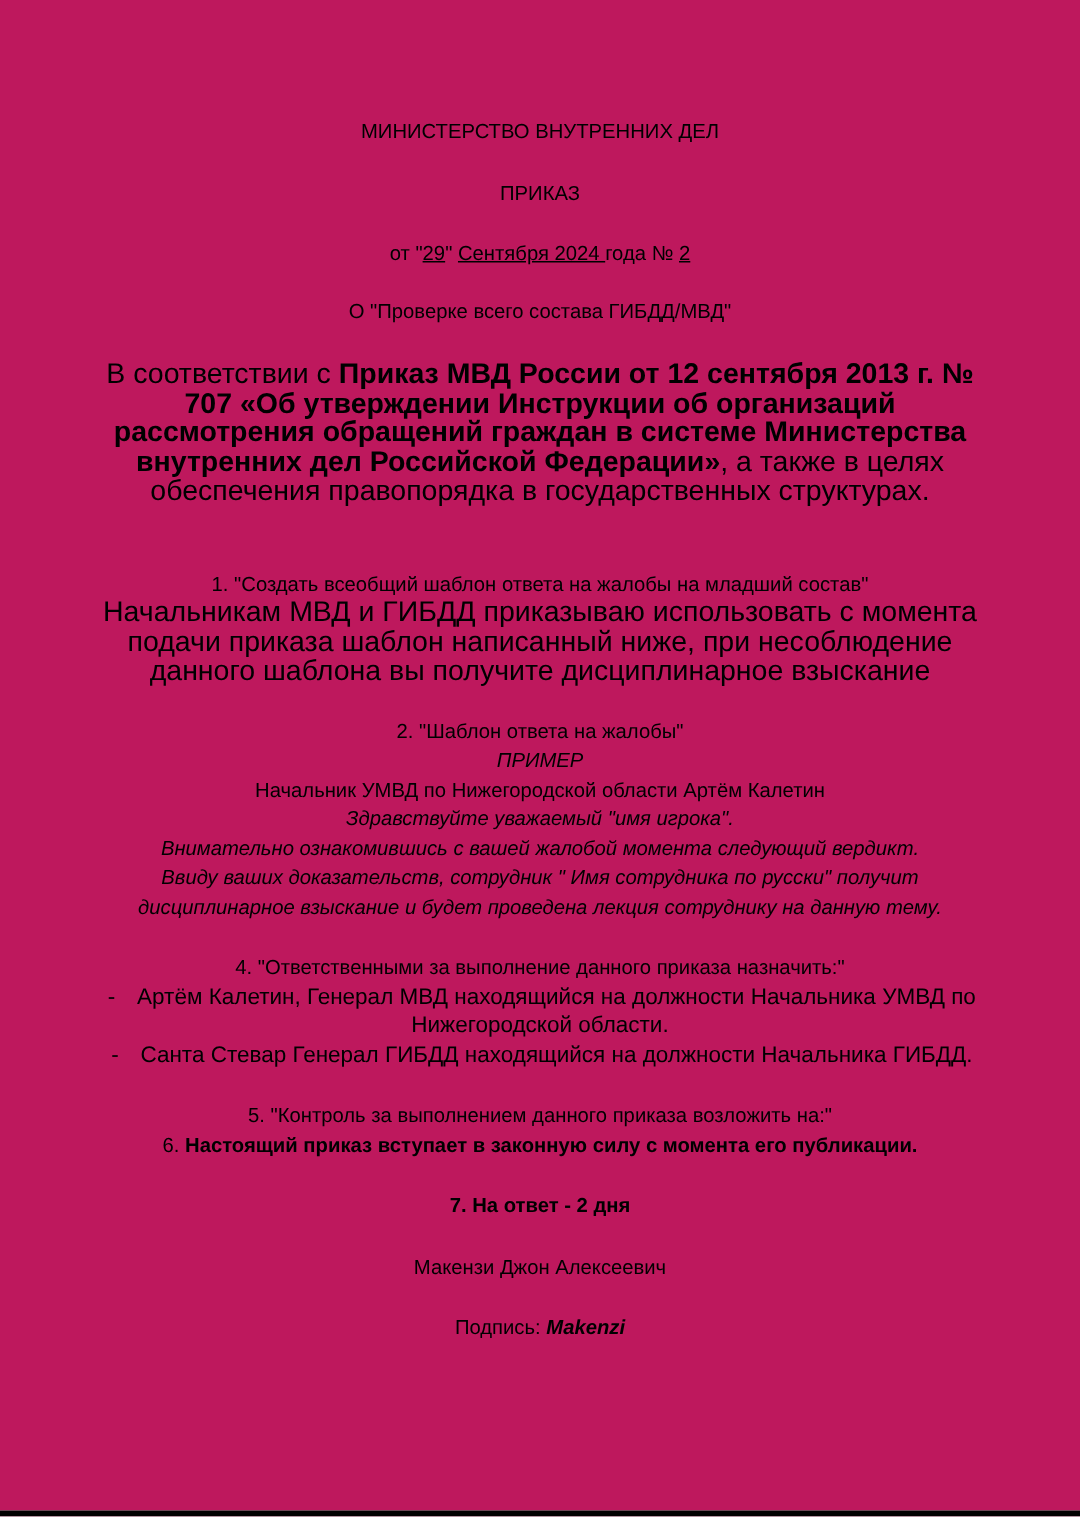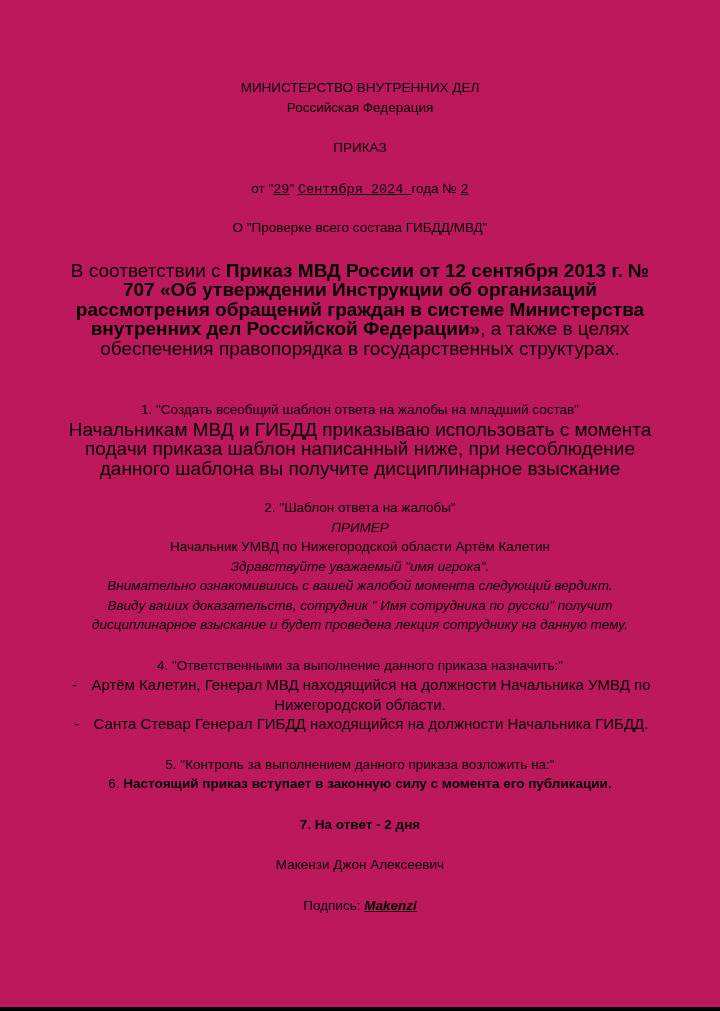--- a/index.html
+++ b/index.html
@@ -46,22 +46,22 @@
     white-space: pre-wrap;
   }
   .para {
     text-align: center;
     font-size: 19px;
     line-height: 19.5px;
   }
 
   .b  { font-weight: bold; }
   .i  { font-style: italic; }
-  .u  { text-decoration: underline; font-family: Liberation Mono, monospace; }
-  .bu { font-weight: bold; font-style: italic; text-decoration: underline; }
+  .u  { text-decoration: underline; }
+  .bu { font-weight: bold; font-style: italic; }
 
   
   .sp-header      { height: 78px; }
   .sp-after-org   { height: 21px; }
   .sp-after-prikaz{ height: 21px; }
   .sp-after-date  { height: 19px; }
   .sp-after-subj  { height: 23px; }
   .sp-after-ref   { height: 21px; }
   .sp-after-order { height: 21px; }
   .sp-after-s1    { height: 20px; }
@@ -91,21 +91,20 @@
   }
 </style>
 </head>
 <body>
 
 <div class="page">
 
   <div class="sp-header"></div>
 
   <div class="line">МИНИСТЕРСТВО ВНУТРЕННИХ ДЕЛ</div>
-  <div class="line">Российская Федерация</div>
 
   <div class="sp-after-org"></div>
 
   <div class="line">ПРИКАЗ</div>
 
   <div class="sp-after-prikaz"></div>
 
   <div class="line"><span>от "</span><span class="u">29</span><span>" </span><span class="u">Сентября 2024 </span><span>года № </span><span class="u">2</span></div>
 
   <div class="sp-after-date"></div>

